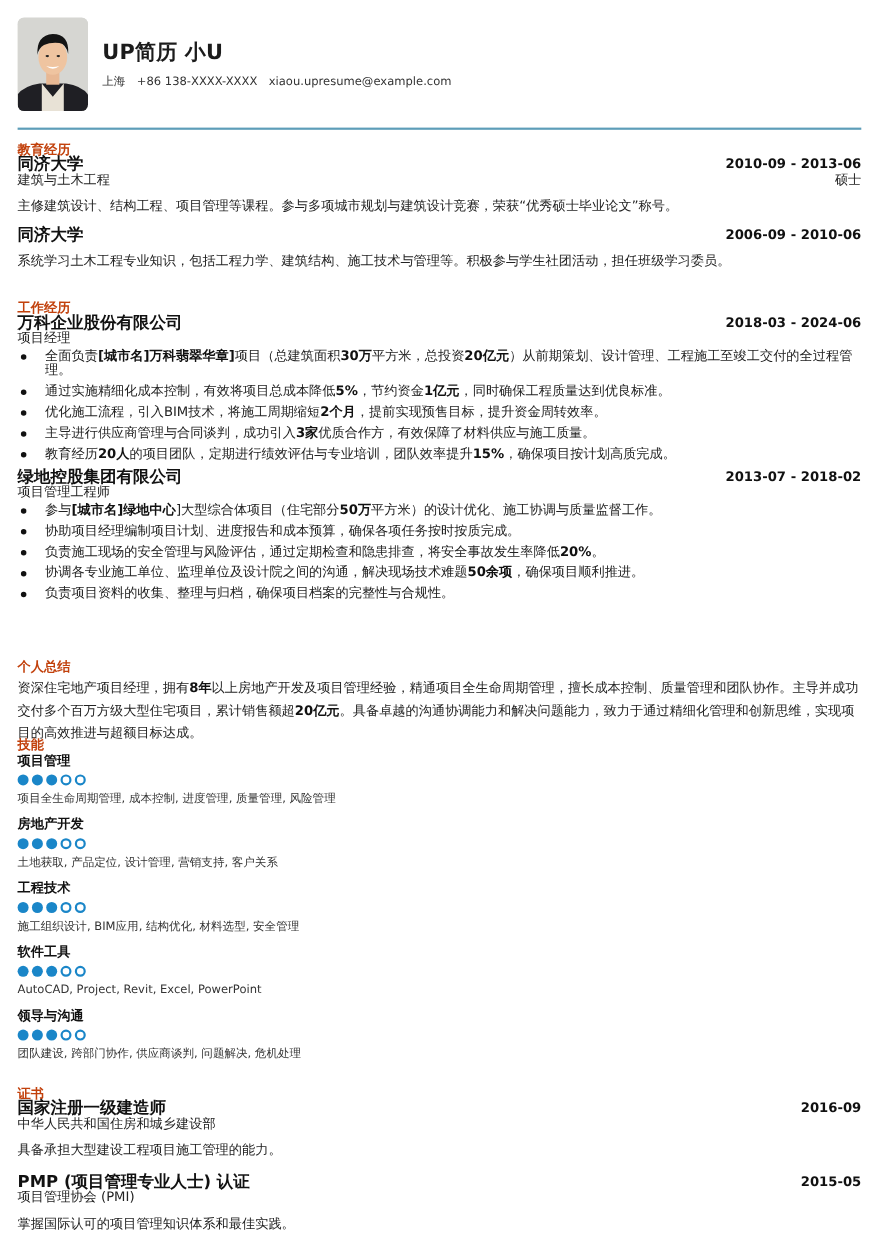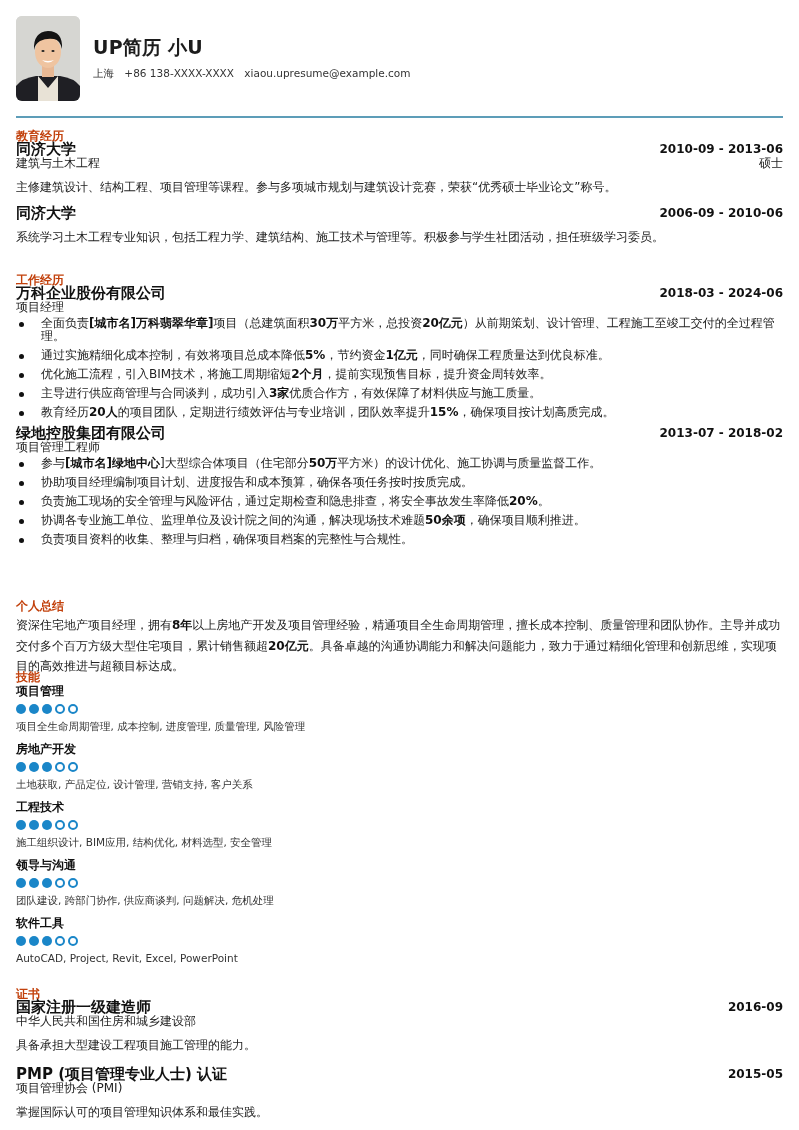--- a/index.html
+++ b/index.html
@@ -162,40 +162,40 @@
           <div class="dots">
             <span class="dot on"></span>
             <span class="dot on"></span>
             <span class="dot on"></span>
             <span class="dot off"></span>
             <span class="dot off"></span>
           </div>
           <div class="skill-kw">施工组织设计, BIM应用, 结构优化, 材料选型, 安全管理</div>
         </div>
         <div style="margin-top: 9px;">
+          <div class="skill-name">软件工具</div>
+          <div class="dots">
+            <span class="dot on"></span>
+            <span class="dot on"></span>
+            <span class="dot on"></span>
+            <span class="dot off"></span>
+            <span class="dot off"></span>
+          </div>
+          <div class="skill-kw">AutoCAD, Project, Revit, Excel, PowerPoint</div>
+        </div>
+        <div style="margin-top: 9px;">
           <div class="skill-name">领导与沟通</div>
           <div class="dots">
             <span class="dot on"></span>
             <span class="dot on"></span>
             <span class="dot on"></span>
             <span class="dot off"></span>
             <span class="dot off"></span>
           </div>
           <div class="skill-kw">团队建设, 跨部门协作, 供应商谈判, 问题解决, 危机处理</div>
-        </div>
-        <div style="margin-top: 9px;">
-          <div class="skill-name">软件工具</div>
-          <div class="dots">
-            <span class="dot on"></span>
-            <span class="dot on"></span>
-            <span class="dot on"></span>
-            <span class="dot off"></span>
-            <span class="dot off"></span>
-          </div>
-          <div class="skill-kw">AutoCAD, Project, Revit, Excel, PowerPoint</div>
         </div>
       </div>
   </div>
 
   <div class="abs" style="top:988px;">
     <div class="section-title">证书</div>
 
     <div>
       <div class="entry-head">
         <div class="entry-title">国家注册一级建造师</div>

